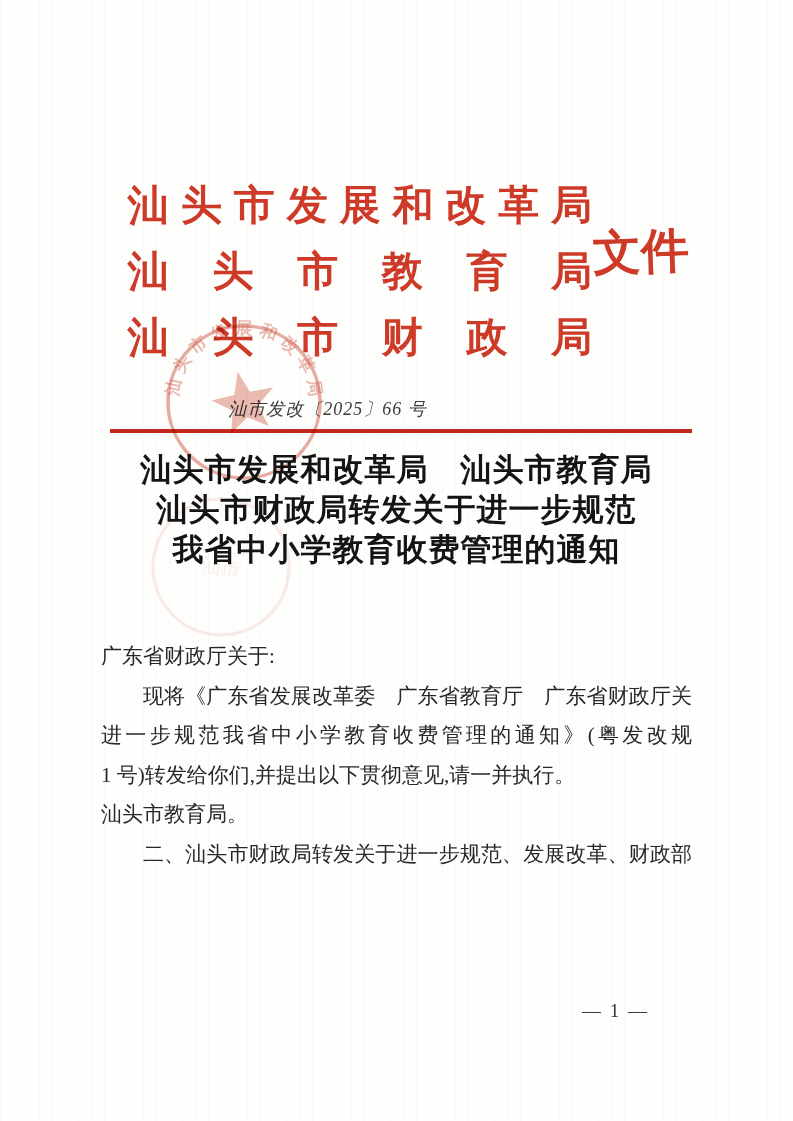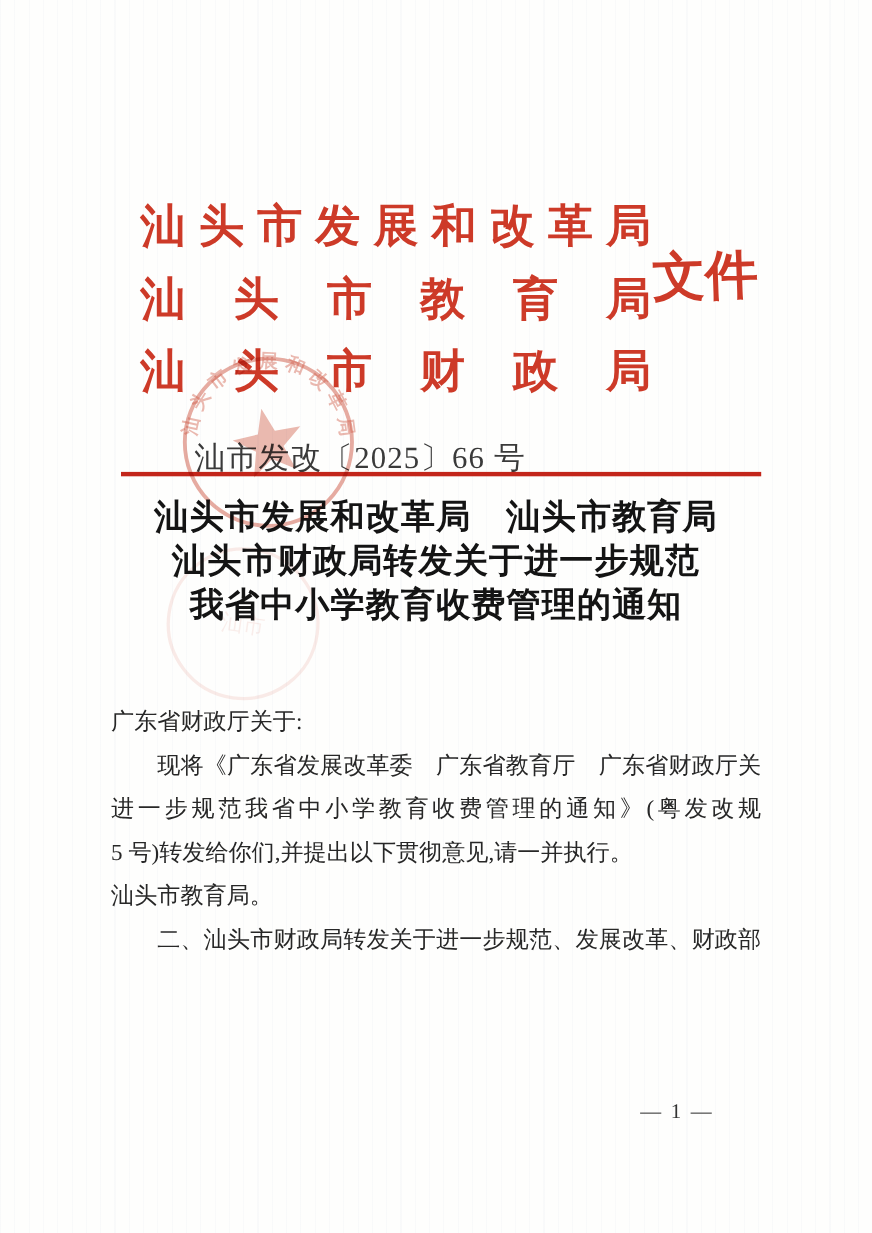--- a/index.html
+++ b/index.html
@@ -37,22 +37,23 @@
   .doc-type-label{
     position:absolute;left:593px;top:228px;
     color:var(--header-red);
     font-weight:bold;font-size:48px;line-height:1;
     transform:rotate(-2deg);
     white-space:nowrap;
   }
   
   .doc-number{
     position:absolute;top:397px;left:0;width:655px;
-    text-align:center;font-size:28px;color:#3a3a3a;
+    text-align:center;font-size:18px;color:#3a3a3a;
     letter-spacing:1px;
+    font-style:italic;
   }
   .red-rule{
     position:absolute;top:429px;left:110px;width:582px;height:4px;
     background:var(--rule-red);
   }
   
   .doc-title{
     position:absolute;top:450px;left:0;width:793px;
     text-align:center;color:var(--title-ink);
     font-weight:bold;font-size:31px;line-height:40px;
@@ -125,21 +126,21 @@
   <div class="doc-title">
     <div>汕头市发展和改革局　汕头市教育局</div>
     <div>汕头市财政局转发关于进一步规范</div>
     <div>我省中小学教育收费管理的通知</div>
   </div>
 
   <div class="body-text">
     <div class="bline">广东省财政厅关于:</div>
     <div class="bline full indent">现将《广东省发展改革委　广东省教育厅　广东省财政厅关于</div>
     <div class="bline full">进一步规范我省中小学教育收费管理的通知》(粤发改规〔2025〕</div>
-    <div class="bline">5 号)转发给你们,并提出以下贯彻意见,请一并执行。</div>
+    <div class="bline">1 号)转发给你们,并提出以下贯彻意见,请一并执行。</div>
     <div class="bline">汕头市教育局。</div>
     <div class="bline full indent">二、汕头市财政局转发关于进一步规范、发展改革、财政部</div>
   </div>
 
   <div class="page-number">— 1 —</div>
 
   <svg class="seal seal-primary" width="176" height="176" viewBox="0 0 176 176">
     <defs>
       <path id="seal-arc" d="M 24,104 A 66,66 0 1 1 152,104" fill="none"></path>
     </defs>

